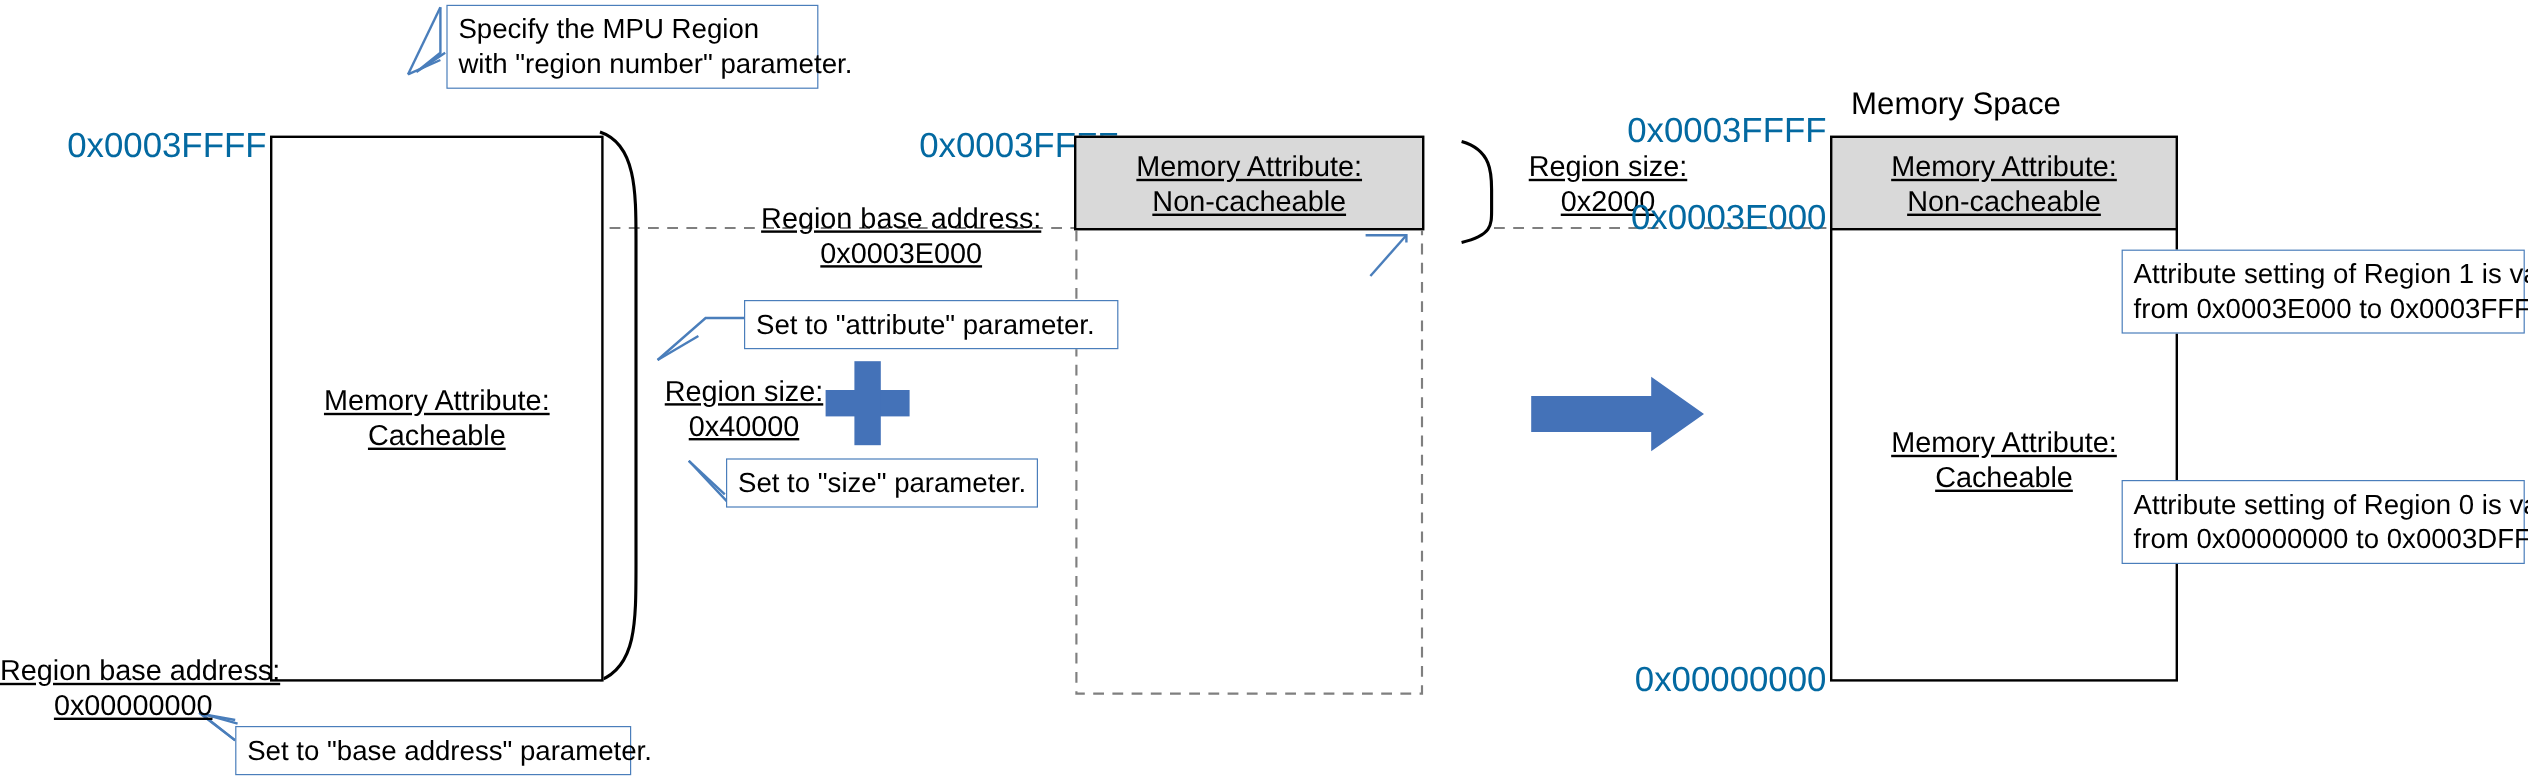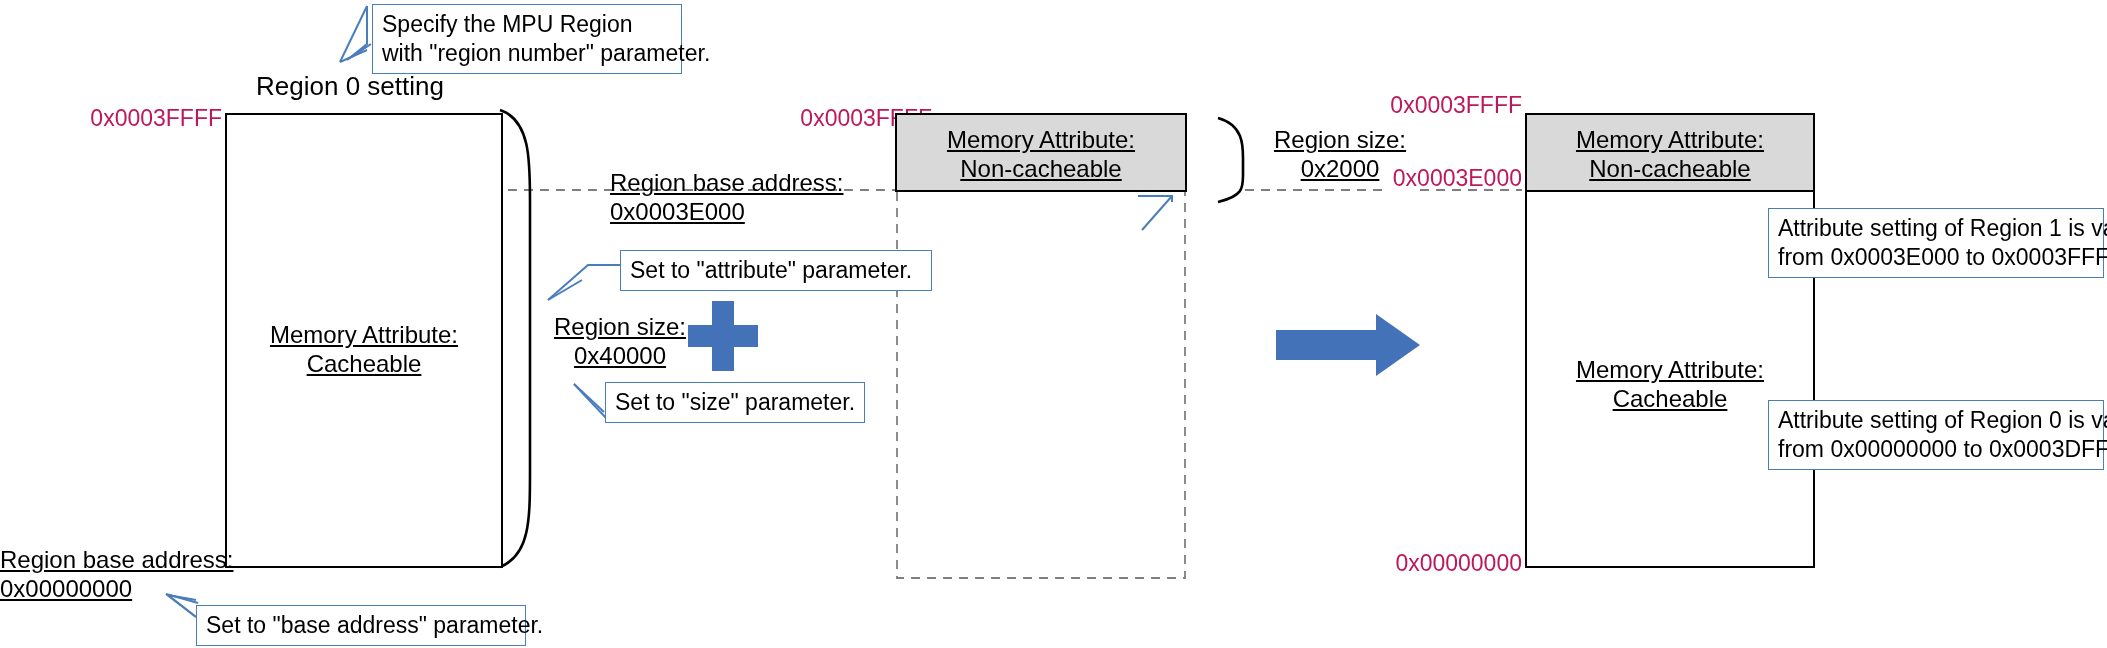--- a/index.html
+++ b/index.html
@@ -2,23 +2,23 @@
 <html><head>
 <meta charset="utf-8">
 <style>
   html,body{margin:0;padding:0;background:#ffffff;}
   body{width:2107px;height:648px;position:relative;overflow:hidden;
        font-family:"Liberation Sans","DejaVu Sans",sans-serif;color:#000;}
   .stage{position:absolute;left:0;top:0;width:2107px;height:648px;}
   .abs{position:absolute;}
   .txt{font-size:24px;line-height:1.22;white-space:pre;color:#000;text-decoration:underline;}
   .title{font-size:26px;line-height:1.15;white-space:pre;color:#000;text-align:center;}
-  .addr{font-size:23px;line-height:1.2;white-space:pre;text-align:right;color:#be185d;}
+  .addr{font-size:29px;line-height:1.2;white-space:pre;text-align:right;color:#0369a1;}
   .ctr{text-align:center;}
-  .rght{text-align:left;}
+  .rght{text-align:center;}
 
   
   .box-solid{border:2.5px solid #000;background:#ffffff;box-sizing:border-box;}
   .box-shade{background:#d9d9d9;border:2.5px solid #000;box-sizing:border-box;}
 
   
   .callout{border:1.6px solid #4a7ebb;background:#ffffff;box-sizing:border-box;
            font-size:23px;line-height:1.25;color:#000;padding:5px 9px;white-space:pre;}
 
   svg.overlay{position:absolute;left:0;top:0;width:2107px;height:648px;overflow:visible;pointer-events:none;}
@@ -78,21 +78,20 @@
 
     <path class="ln" d="M 1768 420 L 1740 392 L 1772 400"></path>
     <path class="ln" d="M 1768 420 L 1738 390"></path>
 
     <line class="ln-blk" x1="1810" y1="190" x2="1810" y2="470"></line>
   </svg>
 
   <div class="abs callout" style="left:372px;top:4px;width:310px;">Specify the MPU Region
 with "region number" parameter.</div>
 
-  <div class="abs title" style="left:200px;top:72px;width:300px;">Region 0 setting</div>
 
   <div class="abs addr" style="left:50px;top:105px;width:172px;">0x0003FFFF</div>
 
   <div class="abs box-solid" style="left:225px;top:113px;width:278px;height:455px;"></div>
 
   <div class="abs txt ctr" style="left:225px;top:320px;width:278px;">Memory Attribute:
 Cacheable</div>
 
   <div class="abs txt ctr" style="left:540px;top:312px;width:160px;">Region size:
 0x40000</div>
@@ -114,20 +113,21 @@
   <div class="abs txt ctr" style="left:895px;top:125px;width:292px;">Memory Attribute:
 Non-cacheable</div>
 
   <div class="abs txt ctr" style="left:1250px;top:125px;width:180px;">Region size:
 0x2000</div>
 
   <div class="abs txt rght" style="left:610px;top:168px;width:282px;">Region base address:
 0x0003E000</div>
 
 
+  <div class="abs title" style="left:1470px;top:72px;width:320px;">Memory Space</div>
 
   <div class="abs addr" style="left:1350px;top:92px;width:172px;">0x0003FFFF</div>
 
   <div class="abs addr" style="left:1350px;top:165px;width:172px;">0x0003E000</div>
 
   <div class="abs addr" style="left:1350px;top:550px;width:172px;">0x00000000</div>
 
   <div class="abs box-shade" style="left:1525px;top:113px;width:290px;height:79px;"></div>
 
   <div class="abs box-solid" style="left:1525px;top:190px;width:290px;height:378px;"></div>

